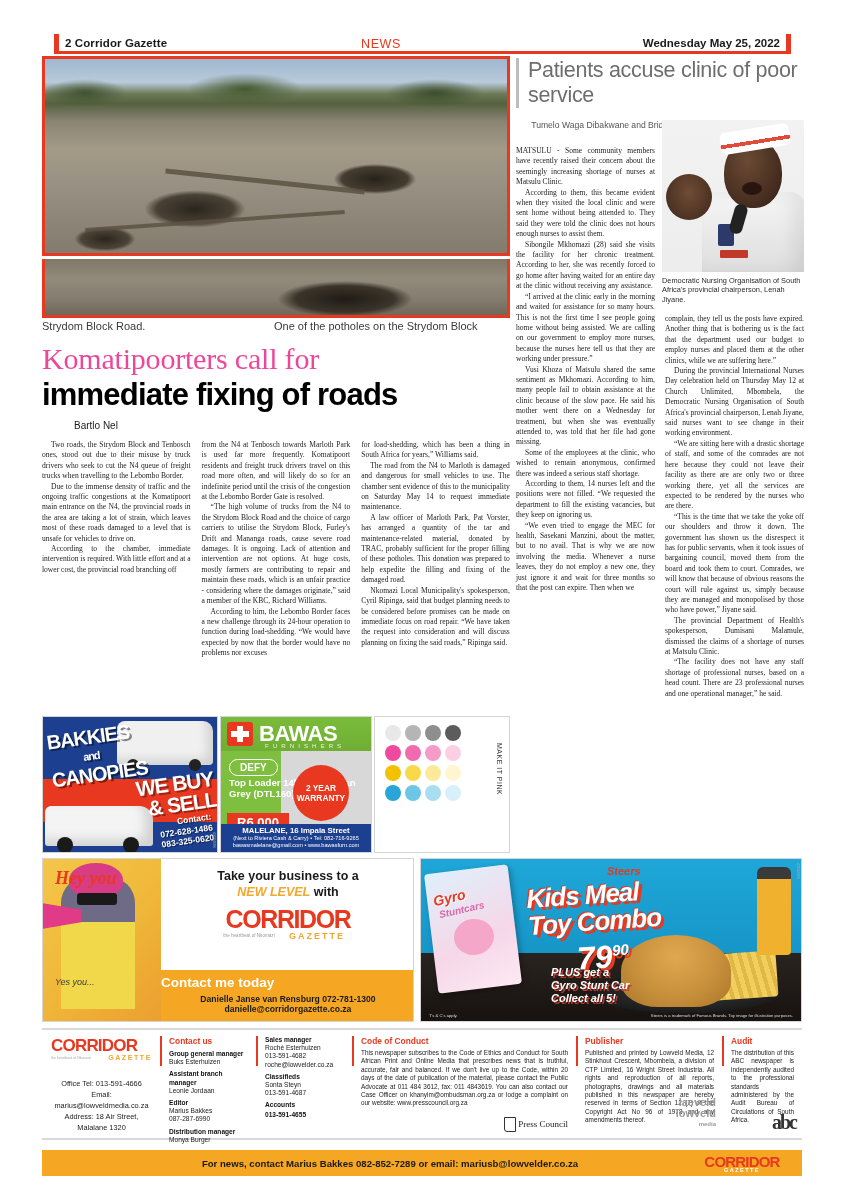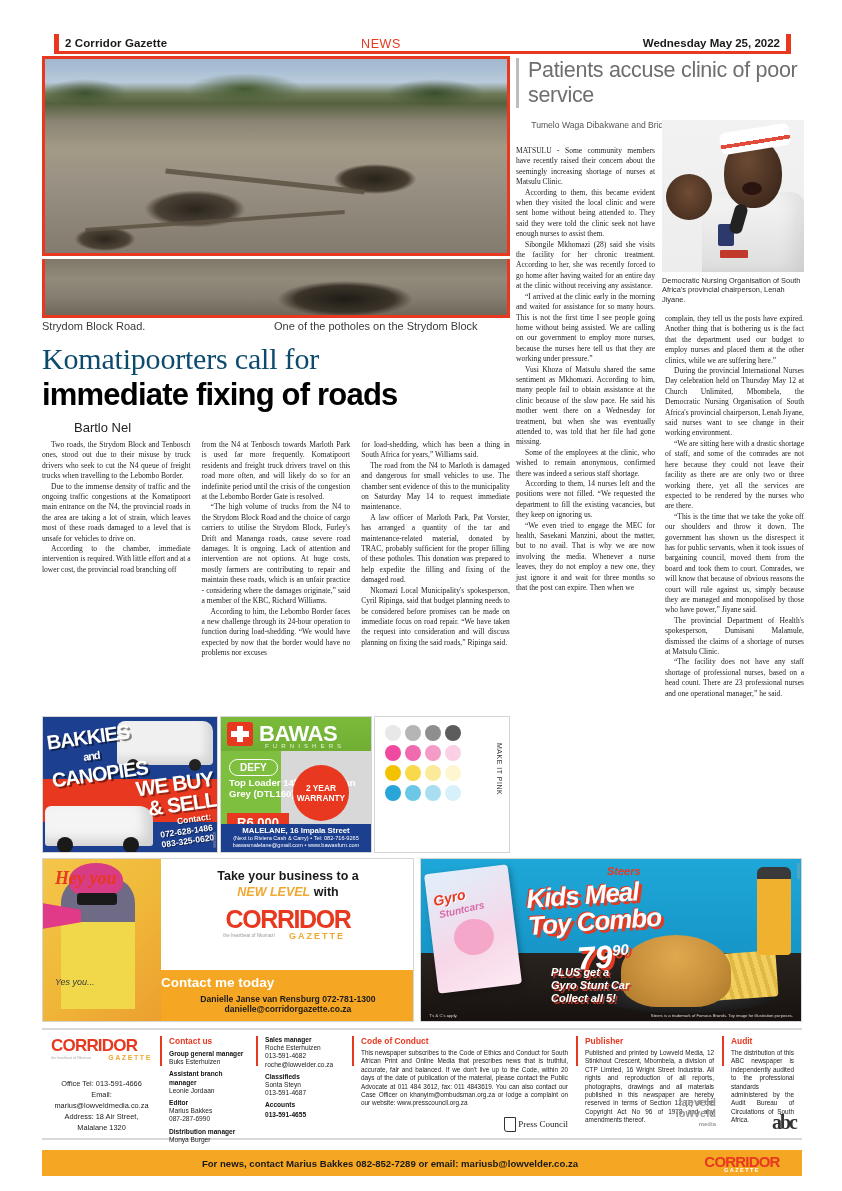--- a/index.html
+++ b/index.html
@@ -52,25 +52,25 @@
       linear-gradient(to bottom, #7f7768 0%, #928a7b 35%, #857d6f 70%, #6f6759 100%);
     border: 3px solid #e8381f; border-top: none;
   }
   .captions { position: absolute; left: 42px; top: 320px; width: 468px; display: flex; }
   .cap { font-size: 11px; color: #3a3a3a; line-height: 1.25; }
   .cap.one { width: 232px; }
   .cap.two { width: 236px; }
 
   
   .head-main { position: absolute; left: 42px; top: 342px; width: 466px; }
-  .hm-l1 { font-size: 30px; line-height: 34px; color: #0c4a6e; font-weight: normal;
+  .hm-l1 { font-size: 30px; line-height: 34px; color: #ec4899; font-weight: normal;
            font-family: "Liberation Serif", serif; letter-spacing: -.2px; }
   .hm-l2 { font-size: 31px; line-height: 36px; color: #000; font-weight: bold;
            font-family: "Liberation Sans", sans-serif; letter-spacing: -.8px; margin-top: 1px; }
-  .byline-main { position: absolute; left: 74px; top: 420px; font-size: 13px; color: #222; }
+  .byline-main { position: absolute; left: 74px; top: 420px; font-size: 10px; color: #222; }
 
   
   .cols-left { position: absolute; left: 42px; top: 440px; width: 468px; height: 265px; display: flex; gap: 11px; }
   .colL { width: 148.6px; }
   .colL p, .colR p, .colN p {
     font-family: "Liberation Serif", serif;
     font-size: 7.55px; line-height: 10.4px; color: #1c1c1c;
     text-align: justify; text-indent: 9px; margin: 0;
   }
   .colL p.nf, .colR p.nf, .colN p.nf { text-indent: 0; }
@@ -328,21 +328,21 @@
     <div class="np-head"></div>
     <div class="np-mouth"></div>
     <div class="np-hat"></div>
     <div class="np-mic"></div>
   </div>
   <div class="cap-nurse">Democratic Nursing Organisation of South Africa's provincial chairperson, Lenah Jiyane.</div>
 
   <div class="cols-right">
     <div class="colR a">
       <p class="nf">MATSULU - Some community members have recently raised their concern about the seemingly increasing shortage of nurses at Matsulu Clinic.</p>
-      <p>According to them, this became evident when they visited the local clinic and were sent home without being attended to. They said they were told the clinic seek not have enough nurses to assist them.</p>
+      <p>According to them, this became evident when they visited the local clinic and were sent home without being attended to. They said they were told the clinic does not hours enough nurses to assist them.</p>
       <p>Sibongile Mkhomazi (28) said she visits the facility for her chronic treatment. According to her, she was recently forced to go home after having waited for an entire day at the clinic without receiving any assistance.</p>
       <p>“I arrived at the clinic early in the morning and waited for assistance for so many hours. This is not the first time I see people going home without being assisted. We are calling on our government to employ more nurses, because the nurses here tell us that they are working under pressure.”</p>
       <p>Vusi Khoza of Matsulu shared the same sentiment as Mkhomazi. According to him, many people fail to obtain assistance at the clinic because of the slow pace. He said his mother went there on a Wednesday for treatment, but when she was eventually attended to, was told that her file had gone missing.</p>
       <p>Some of the employees at the clinic, who wished to remain anonymous, confirmed there was indeed a serious staff shortage.</p>
       <p>According to them, 14 nurses left and the positions were not filled. “We requested the department to fill the existing vacancies, but they keep on ignoring us.</p>
       <p>“We even tried to engage the MEC for health, Sasekani Manzini, about the matter, but to no avail. That is why we are now involving the media. Whenever a nurse leaves, they do not employ a new one, they just ignore it and wait for three months so that the post can expire. Then when we</p>
     </div>
     <div class="colR b">
       <p class="nf">complain, they tell us the posts have expired. Another thing that is bothering us is the fact that the department used our budget to employ nurses and placed them at the other clinics, while we are suffering here.”</p>
       <p>During the provincial International Nurses Day celebration held on Thursday May 12 at Church Unlimited, Mbombela, the Democratic Nursing Organisation of South Africa's provincial chairperson, Lenah Jiyane, said nurses want to see change in their working environment.</p>

